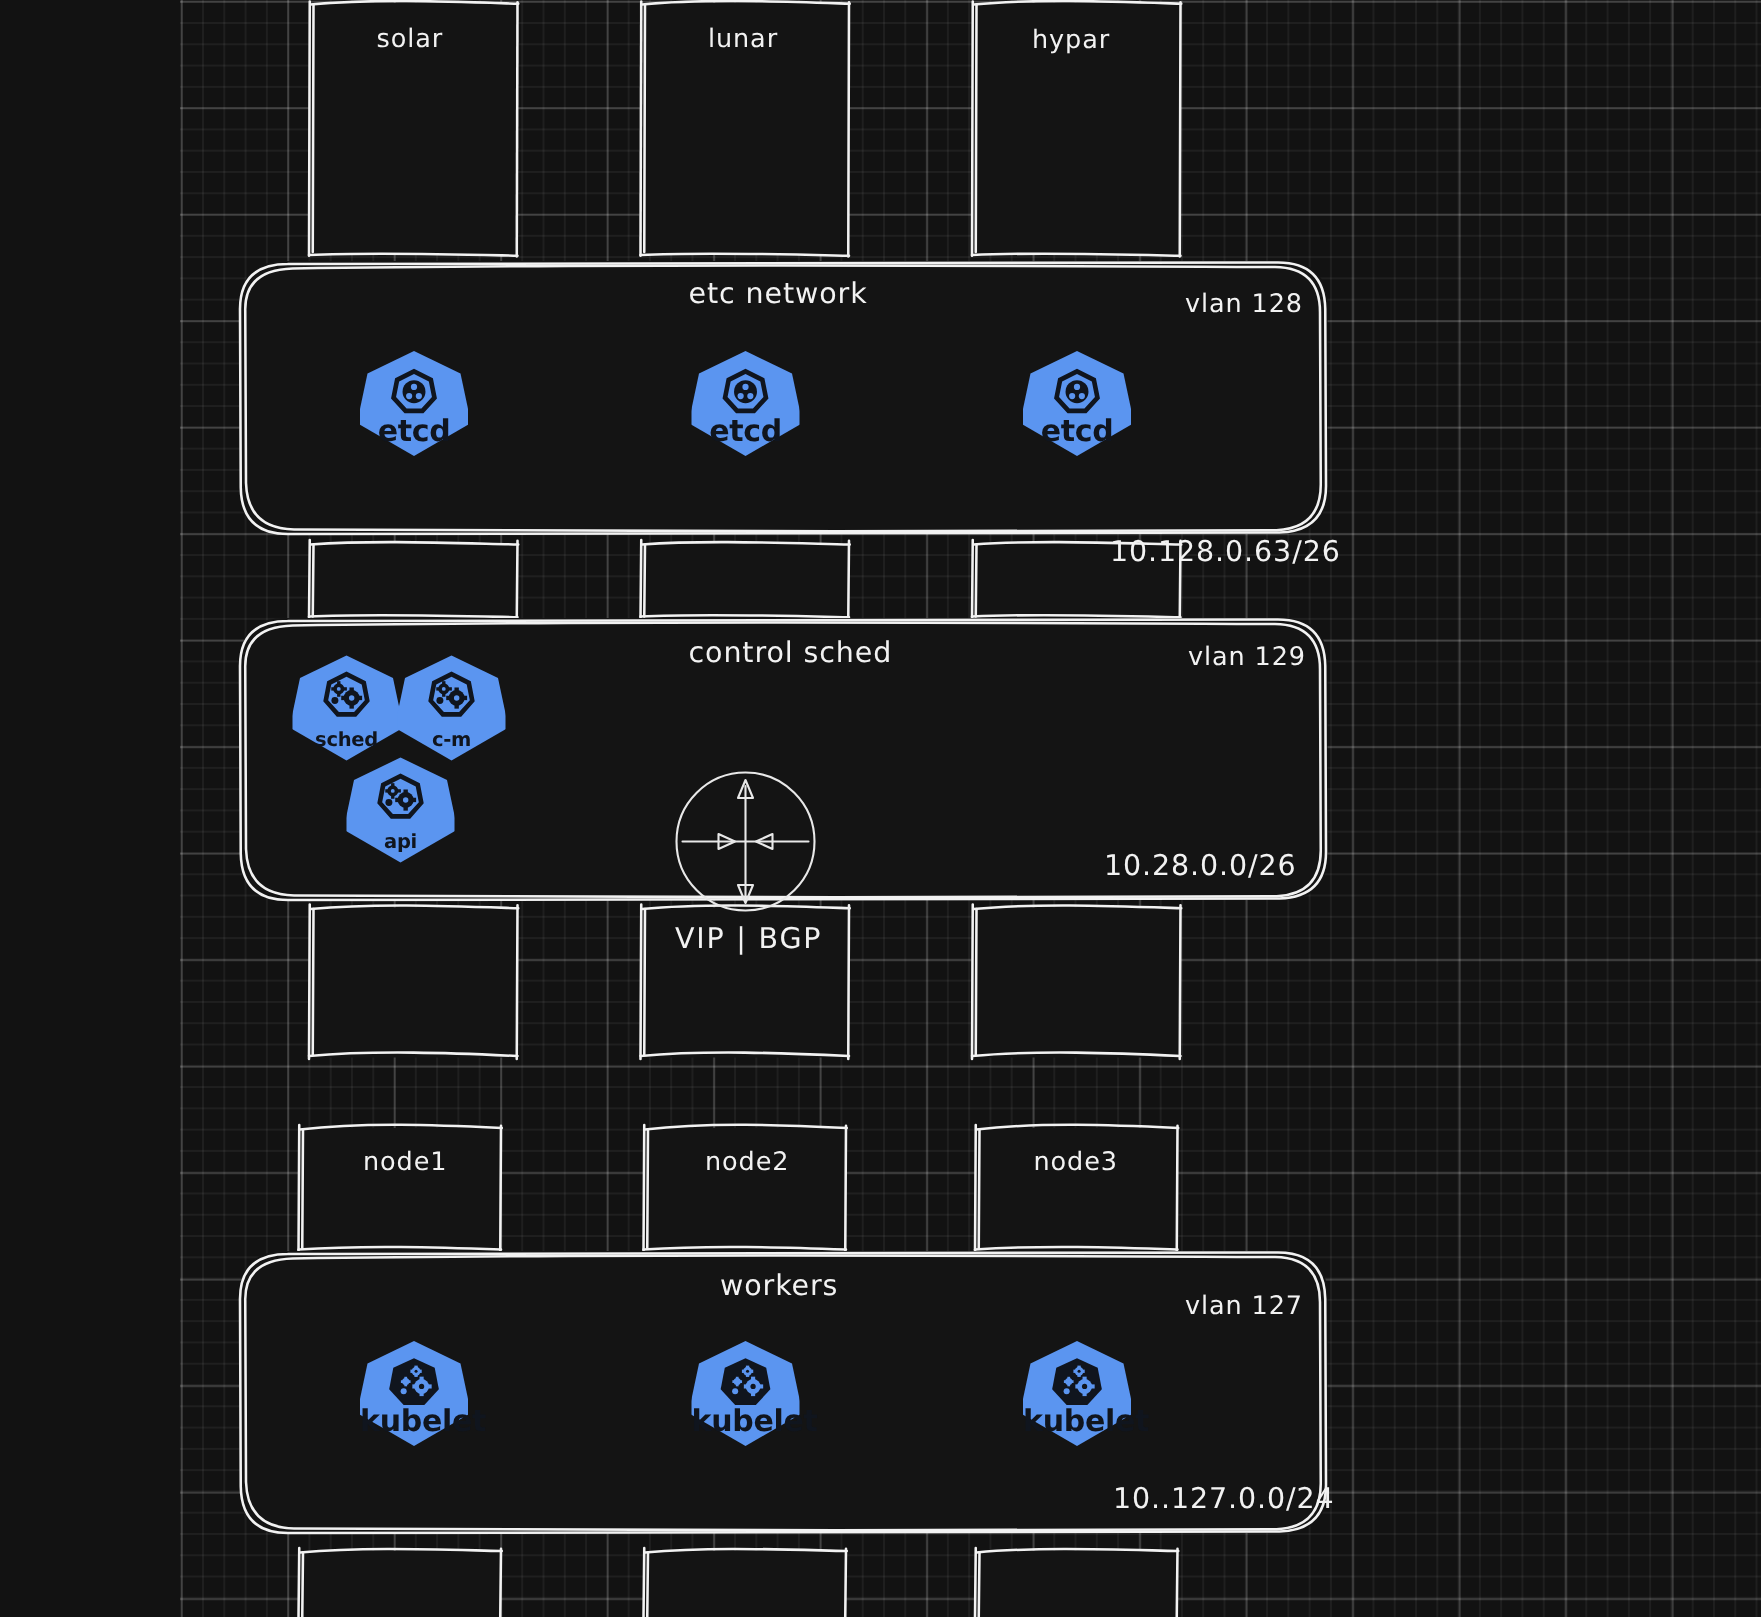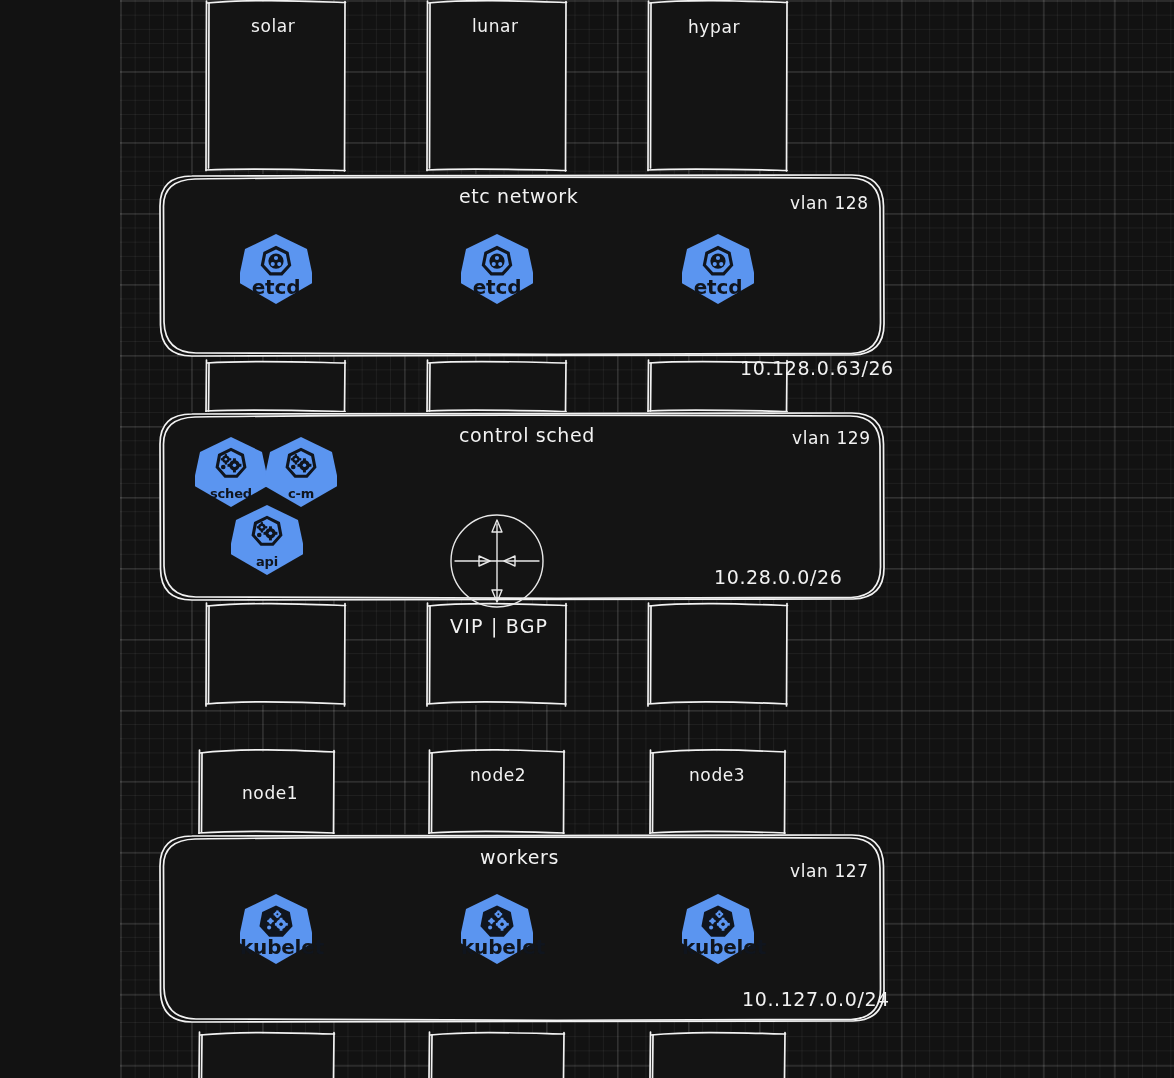--- a/index.html
+++ b/index.html
@@ -270,31 +270,31 @@
 
       <path class="stroke-thin" d="M504 561 L515 556 L515 566 Z"></path>
     </g>
 
   </svg>
 
   <div class="lbl lbl-node" style="left:251px; top:16px;">solar</div>
   <div class="lbl lbl-node" style="left:472px; top:16px;">lunar</div>
   <div class="lbl lbl-node" style="left:688px; top:17px;">hypar</div>
 
-  <div class="lbl lbl-node" style="left:242px; top:783px;">node1</div>
+  <div class="lbl lbl-node" style="left:242px; top:765px;">node1</div>
   <div class="lbl lbl-node" style="left:470px; top:765px;">node2</div>
   <div class="lbl lbl-node" style="left:689px; top:765px;">node3</div>
 
   <div class="lbl lbl-title" style="left:459px; top:185px;">etc network</div>
   <div class="lbl lbl-vlan" style="left:790px; top:193px;">vlan 128</div>
   <div class="lbl lbl-cidr" style="left:740px; top:329px;margin-top:28px;">10.128.0.63/26</div>
 
   <div class="lbl lbl-title" style="left:459px; top:424px;">control sched</div>
   <div class="lbl lbl-vlan" style="left:792px; top:428px;">vlan 129</div>
-  <div class="lbl lbl-cidr" style="left:714px; top:566px;text-align:center;">10.28.0.0/26</div>
+  <div class="lbl lbl-cidr" style="left:736px; top:566px;text-align:center;">10.28.0.0/26</div>
 
   <div class="lbl lbl-title" style="left:480px; top:846px;">workers</div>
   <div class="lbl lbl-vlan" style="left:790px; top:861px;">vlan 127</div>
   <div class="lbl lbl-cidr" style="left:742px; top:988px;">10..127.0.0/24</div>
 
   <div class="lbl lbl-vip" style="left:450px; top:615px;">VIP | BGP</div>
 
 
   <div class="badge" style="left:240px; top:233px;">
     <svg viewBox="0 0 72 72">

